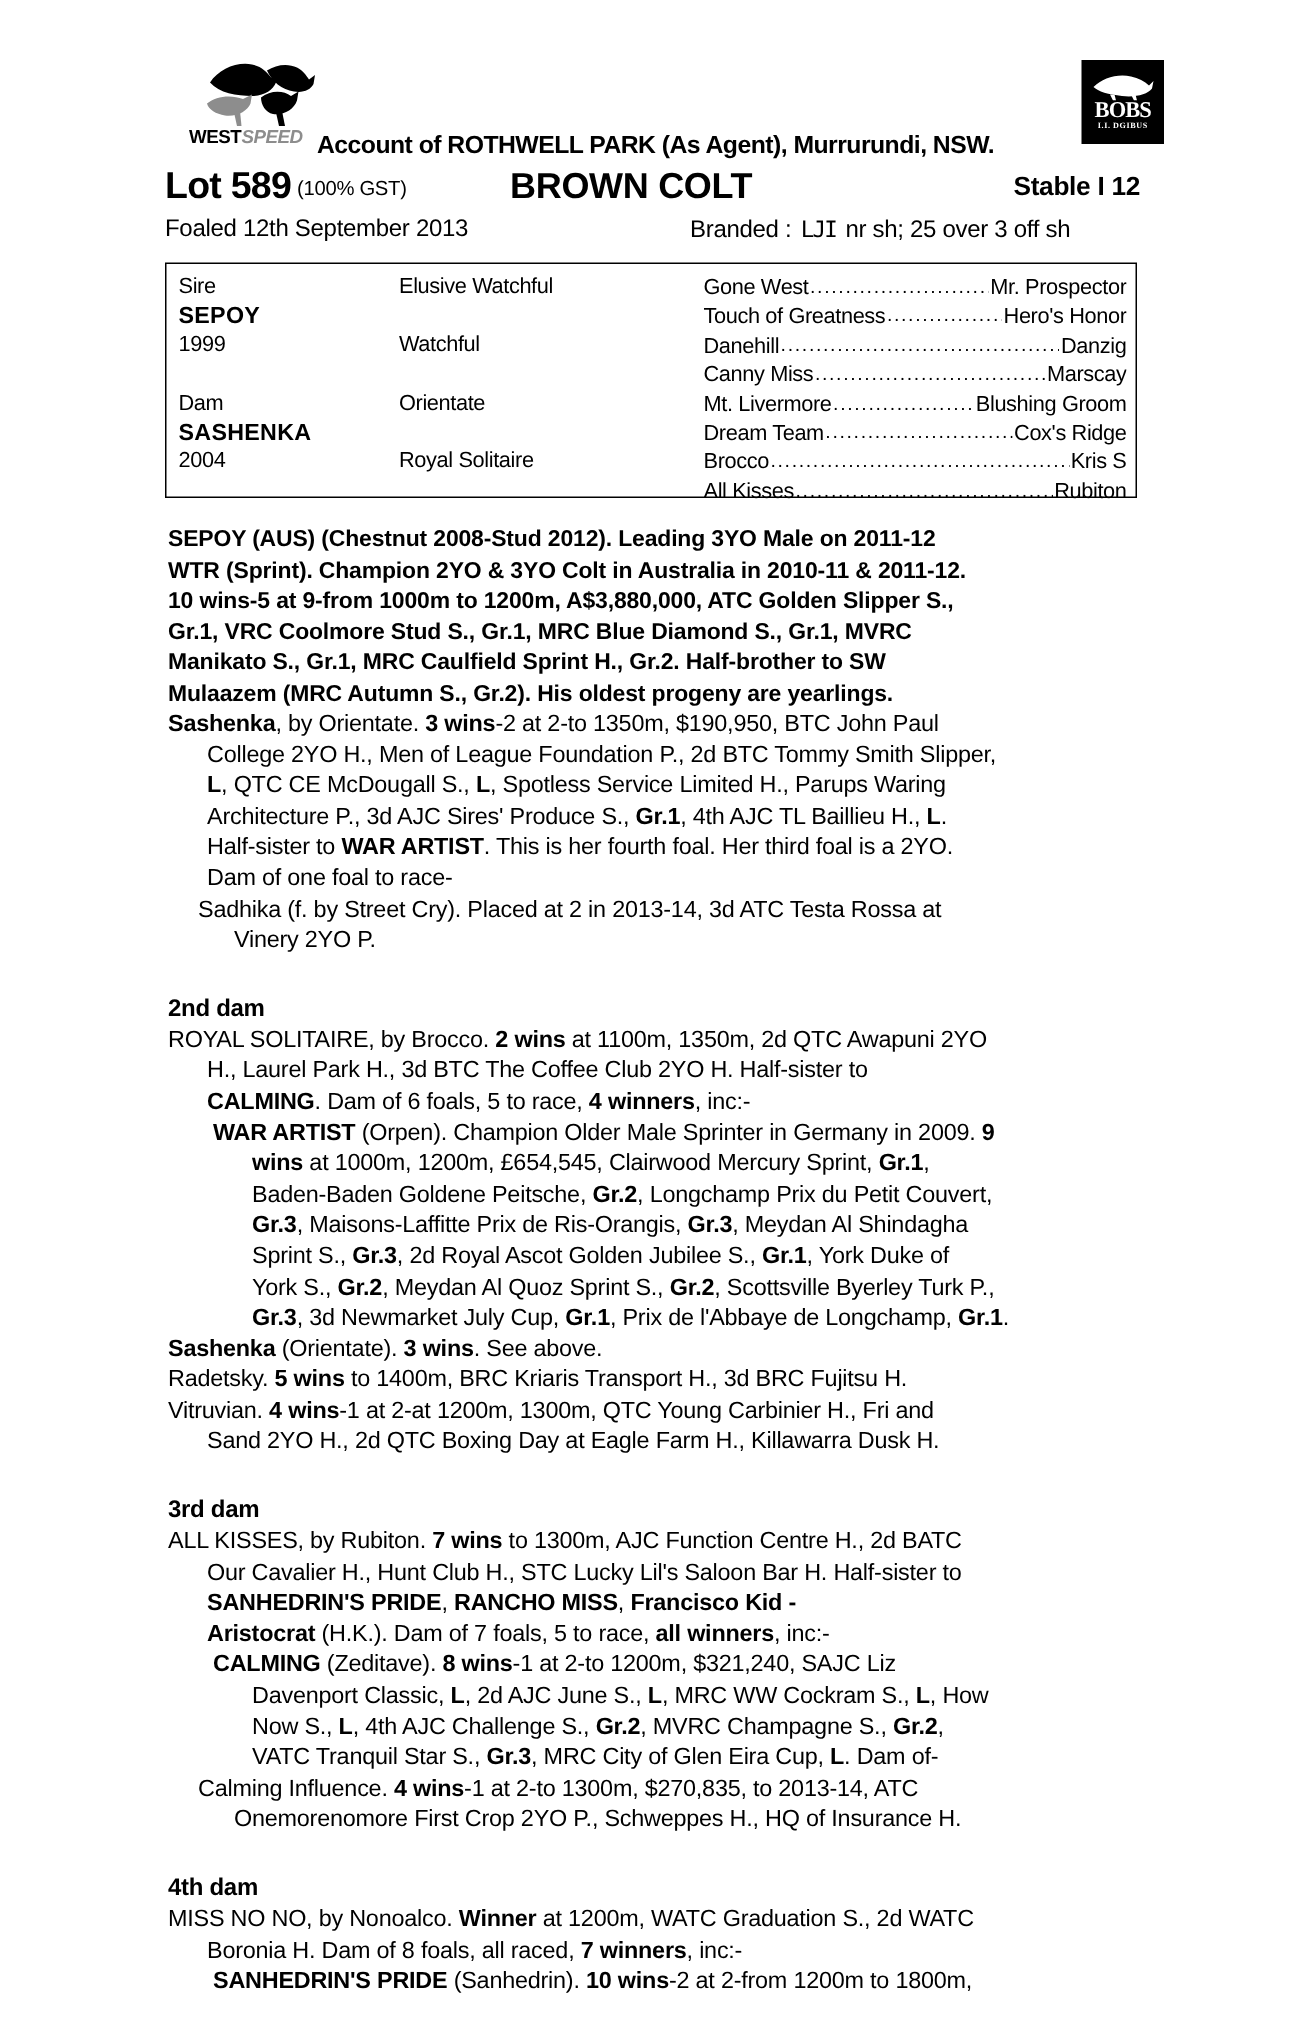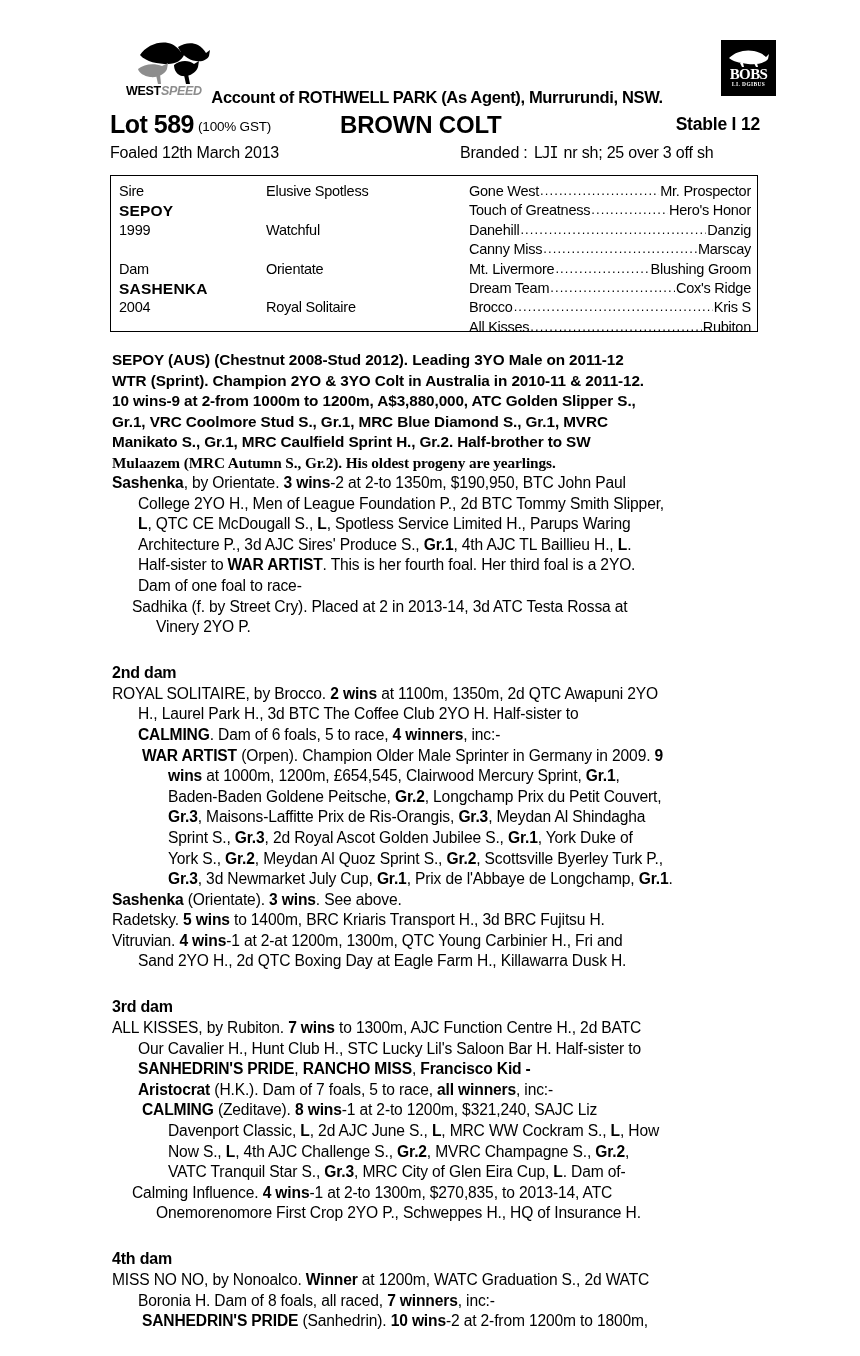--- a/index.html
+++ b/index.html
@@ -189,21 +189,21 @@
   
   .sire-blurb {
     margin: 18px 96px 0 112px;
     font-weight: bold;
     font-size: 15.3px;
     line-height: 20.5px;
     text-align: justify;
     letter-spacing: -0.1px;
   }
   .sire-blurb > span { display: block; }
-  .sire-blurb .last { text-align: left; font-family: Liberation Serif, serif; }
+  .sire-blurb .last { text-align: left; }
 
   
   .dam-head {
     font-weight: bold;
     font-size: 16px;
     margin: 26px 0 2px 112px;
     letter-spacing: -0.2px;
   }
   .dam-block {
     margin: 0 100px 0 112px;
@@ -256,41 +256,41 @@
 
   <div class="lotbar">
     <div class="lot-left">
       <span class="lot-label">Lot 589</span><span class="lot-gst">(100% GST)</span>
     </div>
     <div class="lot-center">BROWN COLT</div>
     <div class="lot-right">Stable I 12</div>
   </div>
 
   <div class="foaledbar">
-    <div class="foaled-left">Foaled 12th March 2013</div>
+    <div class="foaled-left">Foaled 12th September 2013</div>
     <div class="foaled-right">
       <span>Branded :</span>
       <span class="brandmark">LJI</span>
       <span>nr sh; 25 over 3 off sh</span>
     </div>
   </div>
 
   <div class="ped-table">
     <div class="ped-col-a">
       <div class="ped-row">Sire</div>
       <div class="ped-row b">SEPOY</div>
       <div class="ped-row">1999</div>
       <div class="ped-spacer"></div>
       <div class="ped-row">Dam</div>
       <div class="ped-row b">SASHENKA</div>
       <div class="ped-row">2004</div>
     </div>
 
     <div class="ped-col-b">
-      <div class="ped-row">Elusive Spotless</div>
+      <div class="ped-row">Elusive Watchful</div>
       <div class="ped-row"></div>
       <div class="ped-row">Watchful</div>
       <div class="ped-spacer"></div>
       <div class="ped-row">Orientate</div>
       <div class="ped-row"></div>
       <div class="ped-row">Royal Solitaire</div>
     </div>
 
     <div class="ped-col-c">
       <div class="ped-c-row">
@@ -332,21 +332,21 @@
           <span class="nm">All Kisses</span>
           <span class="dots">..........................................................</span>
           <span class="sr">Rubiton</span>
         </div>
     </div>
   </div>
 
   <div class="sire-blurb">
       <span>SEPOY (AUS) (Chestnut 2008-Stud 2012). Leading 3YO Male on 2011-12</span>
       <span>WTR (Sprint). Champion 2YO &amp; 3YO Colt in Australia in 2010-11 &amp; 2011-12.</span>
-      <span>10 wins-9 at 2-from 1000m to 1200m, A$3,880,000, ATC Golden Slipper S.,</span>
+      <span>10 wins-5 at 9-from 1000m to 1200m, A$3,880,000, ATC Golden Slipper S.,</span>
       <span>Gr.1, VRC Coolmore Stud S., Gr.1, MRC Blue Diamond S., Gr.1, MVRC</span>
       <span>Manikato S., Gr.1, MRC Caulfield Sprint H., Gr.2. Half-brother to SW</span>
       <span class="last">Mulaazem (MRC Autumn S., Gr.2). His oldest progeny are yearlings.</span>
     </div>
 
   <div id="dam-sections">
       <div class="dam-block">
         <div class="entry ind1">
           <span class="ln"><b class="h">Sashenka</b><span>, by Orientate. </span><b class="h">3 wins</b><span>-2 at 2-to 1350m, $190,950, BTC John Paul</span></span>
           <span class="ln" style="padding-left: 26px;"><span>College 2YO H., Men of League Foundation P., 2d BTC Tommy Smith Slipper,</span></span>

